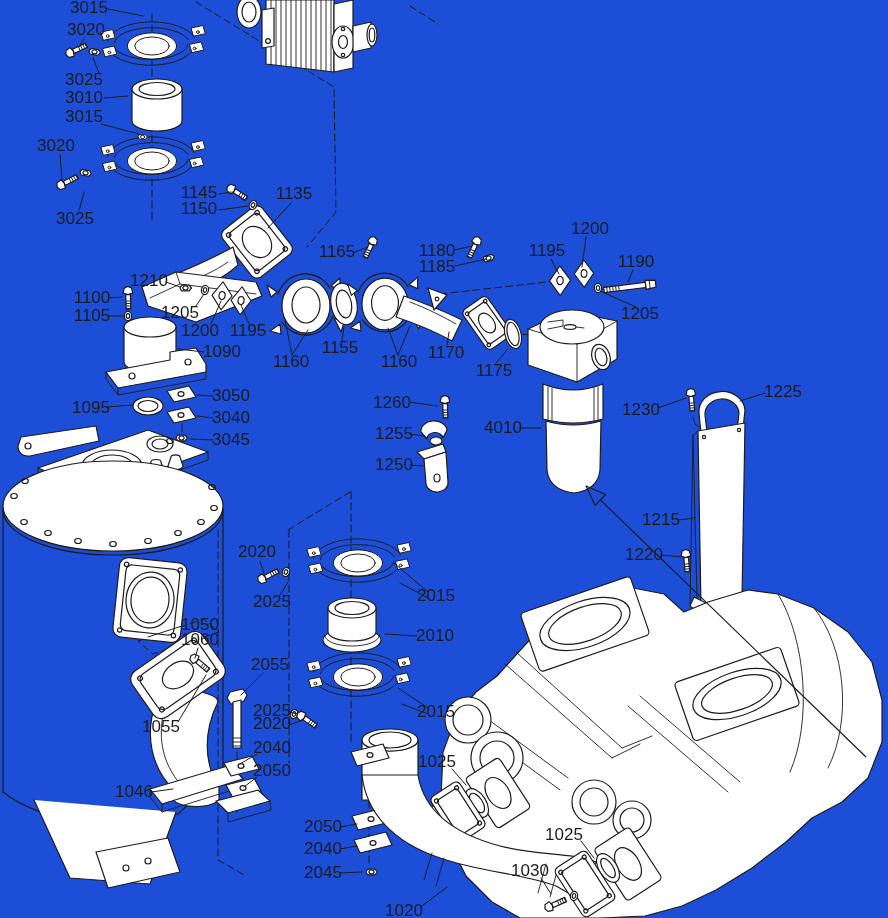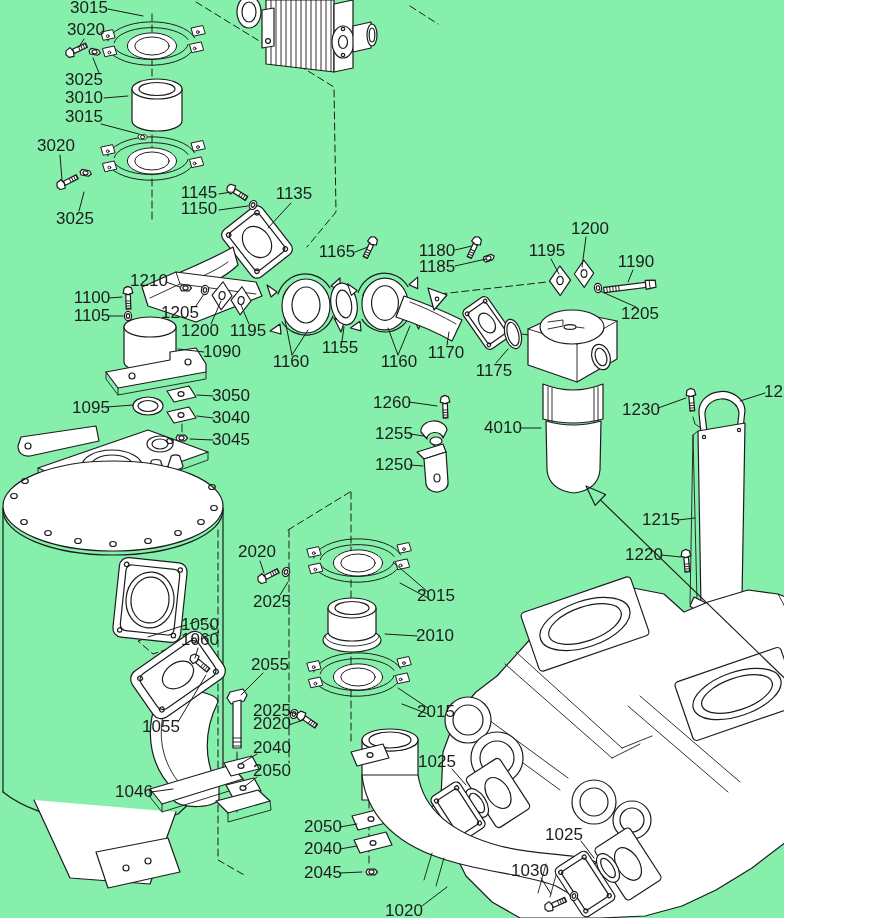--- a/index.html
+++ b/index.html
@@ -1,16 +1,16 @@
 <!DOCTYPE html>
 <html><head>
 <meta charset="utf-8">
 <style>
   html,body{margin:0;padding:0;background:#ffffff;}
-  #stage{position:relative;width:784px;height:918px;background:#86efac;overflow:hidden;
+  #stage{position:relative;width:888px;height:918px;background:#1d4ed8;overflow:hidden;
          font-family:"Liberation Sans",sans-serif;}
   #diagram-svg{display:block;}
   #diagram-svg path,#diagram-svg ellipse,#diagram-svg rect,#diagram-svg circle,
   #diagram-svg line,#diagram-svg polyline,#diagram-svg polygon{
       stroke:#1c1c1c;stroke-width:1.2;fill:none;stroke-linecap:round;stroke-linejoin:round;}
   #diagram-svg .w{fill:#ffffff;}
   #diagram-svg .dash path{stroke-dasharray:7 4;stroke-width:1;}
   #diagram-svg .thin{stroke-width:0.9;}
   #labels-layer text{font-family:"Liberation Sans",sans-serif;font-size:17px;fill:#1c1c1c;
       stroke:none;text-anchor:middle;}

